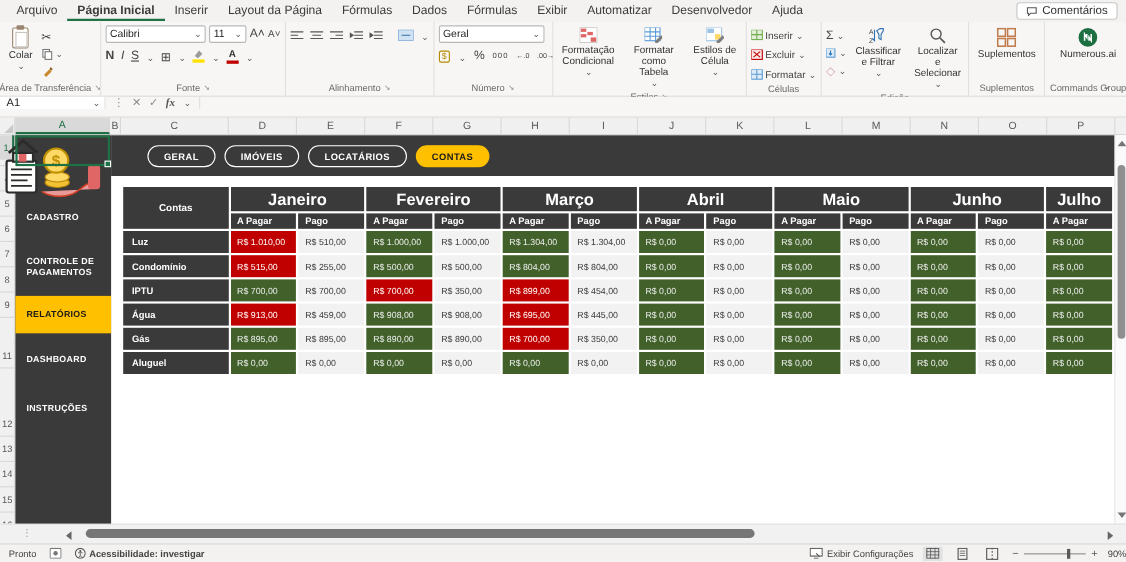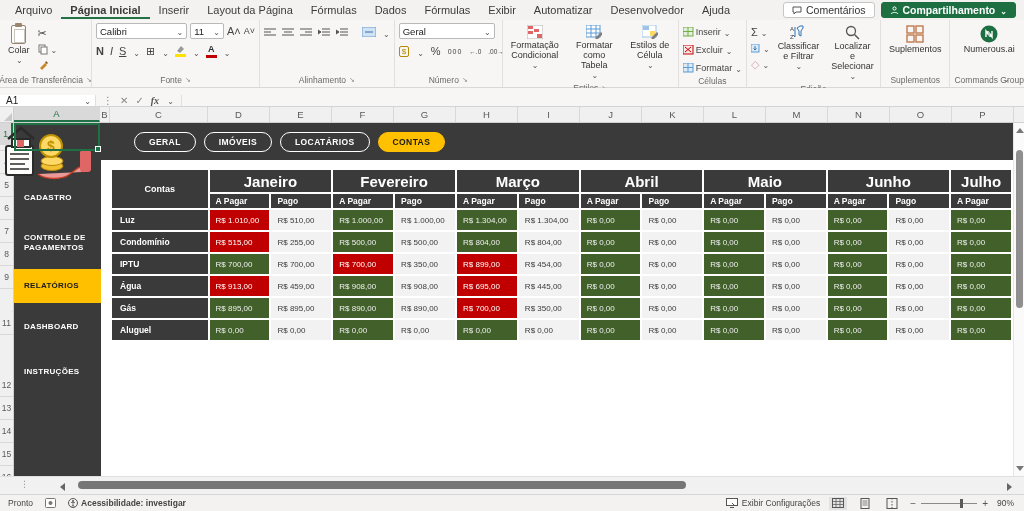--- a/index.html
+++ b/index.html
@@ -44,21 +44,21 @@
   .ic { display:inline-block; }
   .ribbon-collapse { position:absolute; right:14px; bottom:3px; font-size:9px; color:#666; }
 
   
   .clip { position:relative; width:15px; height:19px; border:1px solid #9a8670; border-radius:2px; background:#fdfdfb;}
   .clip::before { content:""; position:absolute; left:3px; top:-3px; width:7px; height:4px; background:#9a8670; border-radius:1px;}
   .clip::after { content:""; position:absolute; left:2px; top:3px; width:9px; height:12px; background:#fff; border:1px solid #c9c4bd;}
 
   
   .formulabar { position:absolute; left:0; top:88px; width:1024px; height:19px; background:#f7f6f5;
-                border-bottom:1px solid #d4d4d4; display:flex; align-items:flex-end; }
+                border-bottom:1px solid #d4d4d4; display:flex; align-items:flex-start; }
   .namebox { width:96px; background:#fff; font-size:10px; color:#222; display:flex; align-items:center;
              padding-left:6px; border-right:1px solid #e0e0e0;}
   .namebox .caret { margin-left:auto; margin-right:4px; }
   .fxbtns { display:flex; align-items:center; gap:7px; padding:0 7px; color:#888; font-size:10px; border-right:1px solid #e0e0e0;}
   .fxbtns .fx { font-style:italic; font-weight:bold; color:#555; font-family:"Liberation Serif","DejaVu Serif",serif;}
   .fbinput { flex:1; background:#fff; }
 
   
   .colheaders { position:absolute; left:0; top:107px; width:1024px; height:16px; background:#f0f0f0;
                 border-bottom:1px solid #d0d0d0; display:flex; }
@@ -120,21 +120,21 @@
             border-bottom:4px solid transparent; border-right:5px solid #666; }
   .harr-r { position:absolute; right:12px; top:6px; width:0; height:0; border-top:4px solid transparent;
             border-bottom:4px solid transparent; border-left:5px solid #666; }
   .hthumb { position:absolute; left:78px; top:4px; width:608px; height:8px; background:#767676; border-radius:4px; }
 
   
   .statusbar { position:absolute; left:0; top:494px; width:1024px; height:17px; background:#f3f2f1;
                border-top:1px solid #d6d6d6; display:flex; align-items:center; font-size:8.5px; color:#444;}
   .sb-left { display:flex; align-items:center; gap:12px; padding-left:8px; }
   .sb-acc { display:flex; align-items:center; gap:3px; font-weight:bold; }
-  .sb-right { margin-left:auto; display:flex; align-items:center; gap:9px; padding-right:10px; }
+  .sb-right { margin-left:auto; display:flex; align-items:center; gap:9px; }
   .sb-disp { display:flex; align-items:center; gap:4px; }
   .viewbtn { width:18px; height:13px; display:flex; align-items:center; justify-content:center; }
   .viewbtn.on { background:#e1e1e1; }
   .zoomline { display:flex; align-items:center; gap:5px; }
   .ztrack { position:relative; width:56px; height:1px; background:#8a8a8a; }
   .zthumb { position:absolute; left:70%; top:-4px; width:3px; height:9px; background:#5a5a5a; }
   .zsign { font-size:10px; color:#555; }
 </style>
 </head>
 <body>
@@ -154,28 +154,20 @@
         <span class="mtab">Automatizar</span>
         <span class="mtab">Desenvolvedor</span>
         <span class="mtab">Ajuda</span>
       </div>
     <div class="menu-right">
       <button class="btn-comments">
         <svg width="10" height="9" viewBox="0 0 10 9">
             <path d="M1 1h8v5H4L2 8V6H1z" fill="none" stroke="#555" stroke-width="1"></path>
           </svg>
         <span>Comentários</span>
-      </button>
-      <button class="btn-share">
-        <svg width="9" height="9" viewBox="0 0 9 9">
-            <circle cx="4.5" cy="2.5" r="1.6" fill="none" stroke="#fff"></circle>
-            <path d="M1 8c.5-2 6.5-2 7 0" fill="none" stroke="#fff"></path>
-          </svg>
-        <span>Compartilhamento</span>
-        <span class="caret"></span>
       </button>
     </div>
   </div>
 
   <div class="ribbon">
     <div class="rgroup" style="width:92px">
       <div class="rg-body">
         <button class="bigbtn">
           <span class="clip ic"></span>
           <span class="bl">Colar</span>

